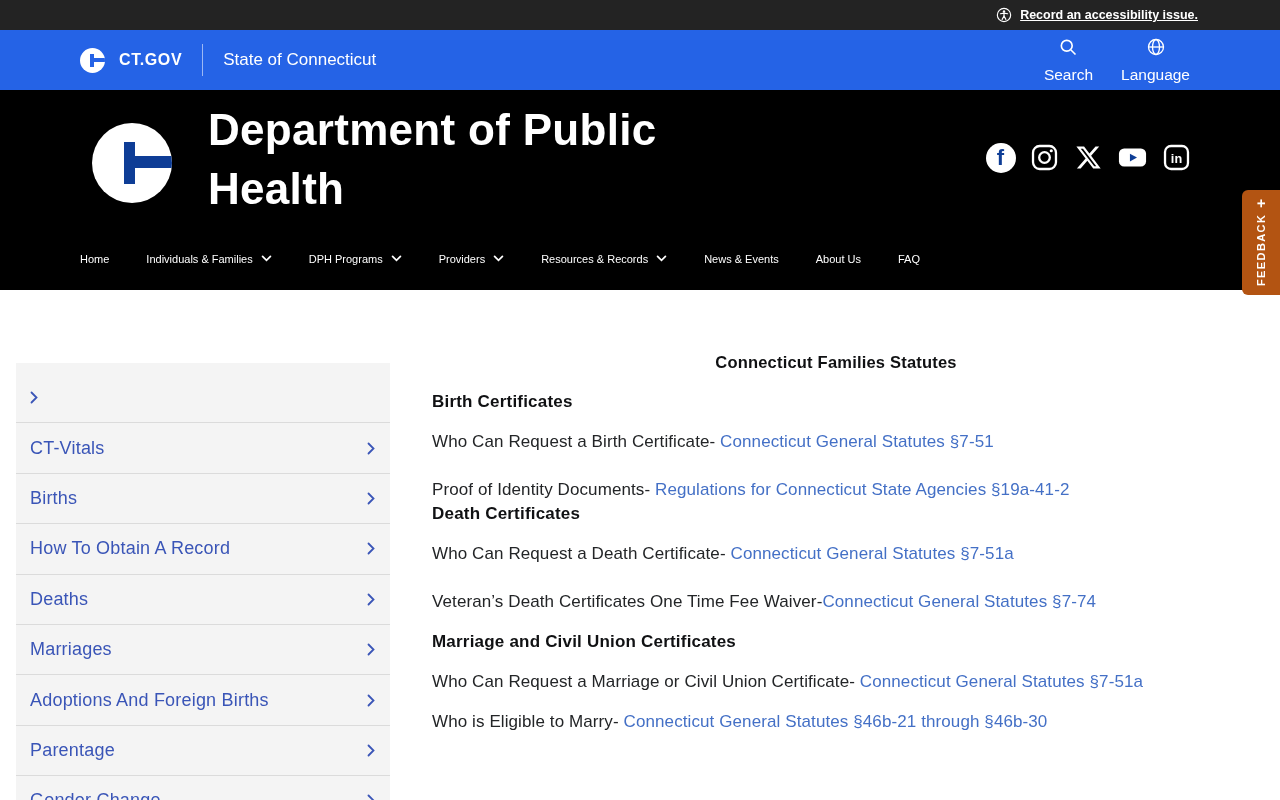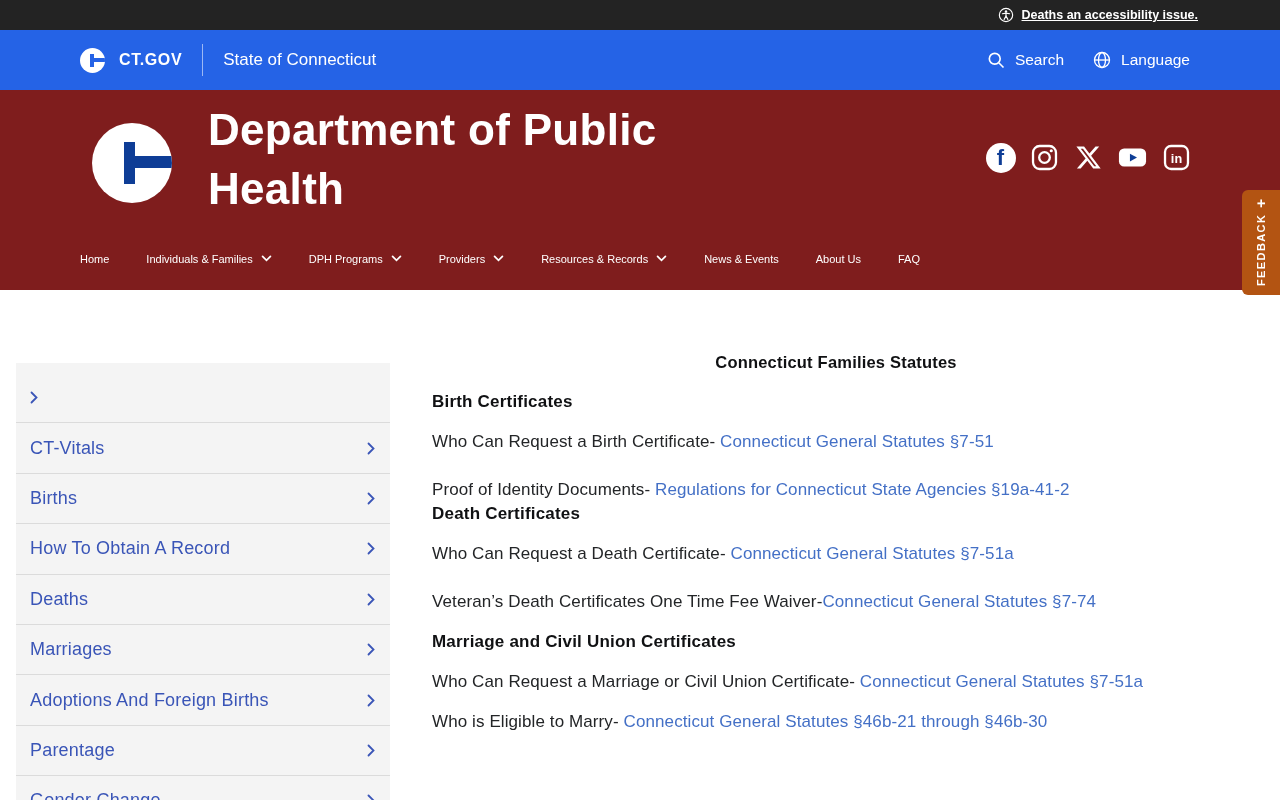--- a/index.html
+++ b/index.html
@@ -14,29 +14,29 @@
   .utility a { color:#fff; font-size:12.5px; font-weight:bold; text-decoration:underline; }
 
   
   .header { height:60px; background:#2563E6; display:flex; align-items:center;
             padding:0 90px 0 80px; color:#fff; }
   .brand { display:flex; align-items:center; gap:14px; }
   .logo-text { font-size:16px; font-weight:bold; letter-spacing:.6px; }
   .hdr-divider { width:1px; height:32px; background:rgba(255,255,255,.55); margin:0 20px; }
   .site-name { font-size:17px; }
   .hdr-tools { margin-left:auto; display:flex; align-items:center; gap:28px; }
-  .tool { display:flex; align-items:center; gap:9px; font-size:15.5px; color:#fff; background:none; border:none; cursor:pointer; font-family:inherit; }
+  .tool { display:flex; align-items:center; gap:9px; font-size:15.5px; color:#fff; background:none; border:none; cursor:pointer; font-family:inherit;flex-direction:column; }
 
   
   .ctmark { position:relative; background:#fff; border-radius:50%; overflow:hidden; }
   .ctmark .vbar { position:absolute; left:40%; top:24%; width:14%; height:52%; background:var(--hole); }
   .ctmark .hbar { position:absolute; left:50%; top:41.5%; width:52%; height:15%; background:var(--hole); }
 
   
-  .hero { position:relative; height:200px; background:#7f1d1d; color:#fff; }
+  .hero { position:relative; height:200px; background:#000000; color:#fff; }
   .hero-logo { position:absolute; left:92px; top:33px; width:80px; height:80px; --hole:#0E3D96; }
   .hero-title { position:absolute; left:208px; top:10px; width:580px;
                 font-size:44px; line-height:59px; font-weight:600; letter-spacing:.3px; }
   .socials { position:absolute; right:88px; top:52px; display:flex; align-items:center; gap:13px; }
   .soc { width:31px; height:31px; display:flex; align-items:center; justify-content:center; cursor:pointer; }
   .fb-circle { width:30px; height:30px; border-radius:50%; background:#fff; color:#0E3D96;
                display:flex; align-items:center; justify-content:center;
                font-weight:bold; font-size:22px; line-height:1; }
 
   
@@ -76,21 +76,21 @@
   <div class="a11y-wrap">
     <span>
       <svg width="16" height="16" viewBox="0 0 24 24" fill="none" stroke="#fff" stroke-width="1.7">
         <circle cx="12" cy="12" r="10"></circle>
         <circle cx="12" cy="6.8" r="1.8" fill="#fff" stroke="none"></circle>
         <path d="M6.6 10.2 L12 9.2 L17.4 10.2" stroke-linecap="round"></path>
         <path d="M12 9.2 L12 13.6" stroke-linecap="round"></path>
         <path d="M12 13.6 L9.2 18.6 M12 13.6 L14.8 18.6" stroke-linecap="round"></path>
       </svg>
     </span>
-    <a>Deaths an accessibility issue.</a>
+    <a>Record an accessibility issue.</a>
   </div>
 </div>
 
 <div class="header">
   <div class="brand">
     <div class="ctmark" style="width:25px;height:25px;--hole:#2563E6;">
       <div class="vbar"></div>
         <div class="hbar"></div>
     </div>
     <span class="logo-text">CT.GOV</span>

